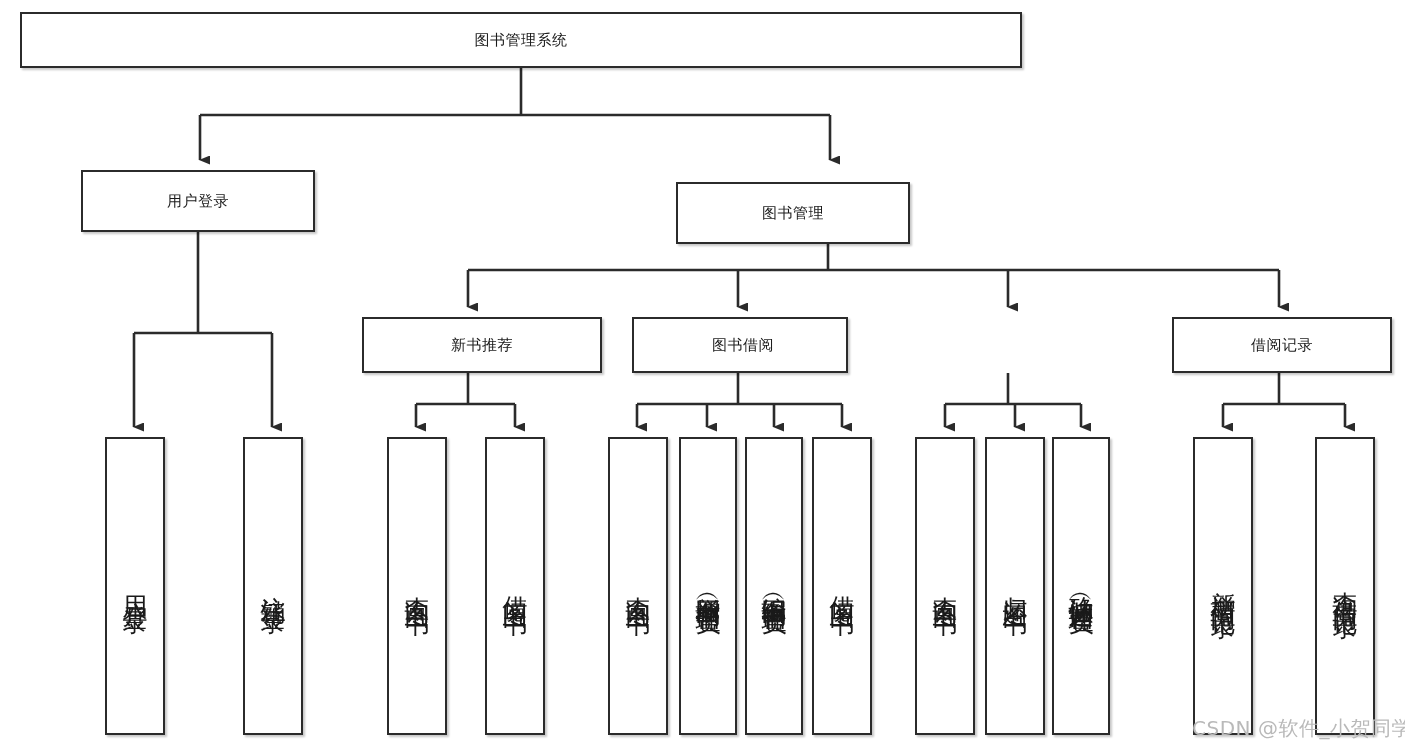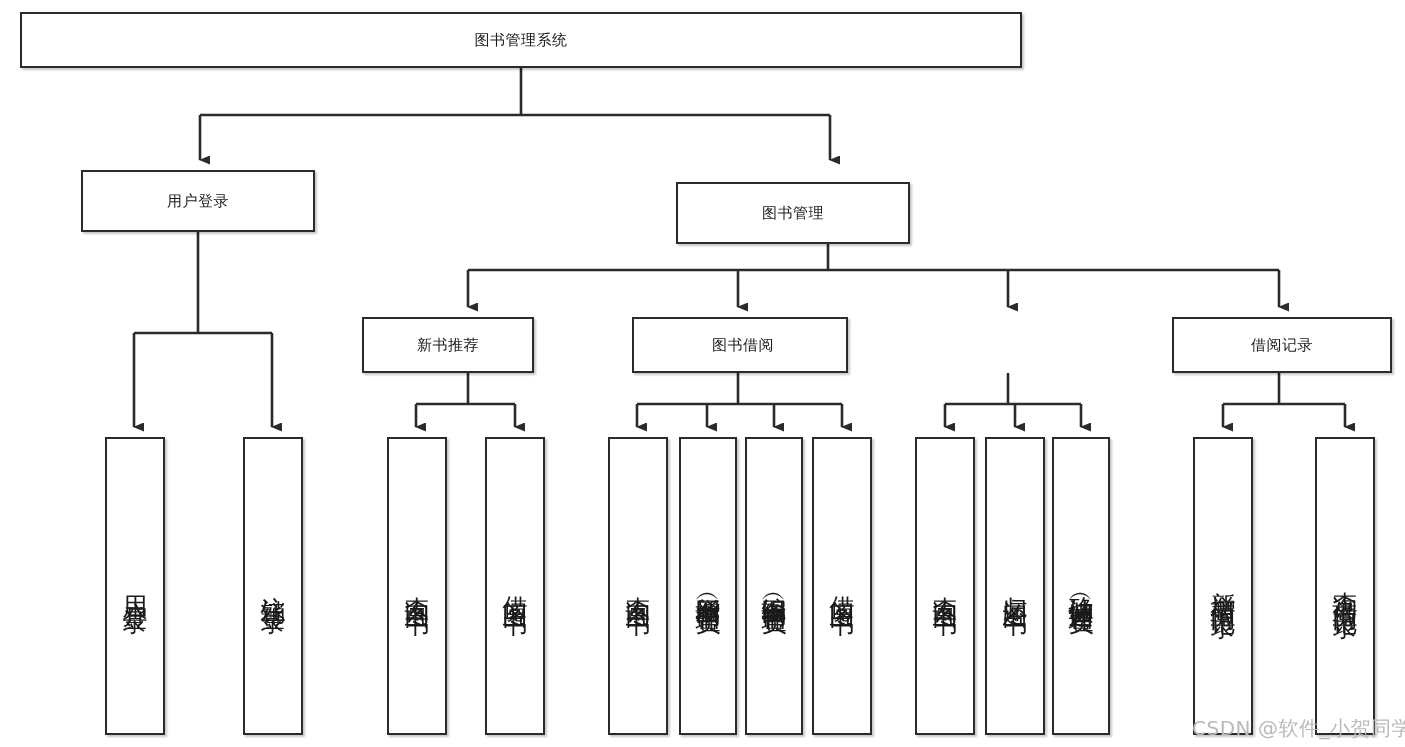--- a/index.html
+++ b/index.html
@@ -146,21 +146,21 @@
     <span class="node-label">图书管理系统</span>
   </div>
 
   <div class="node horizontal" id="node-user-login" style="left: 81px; top: 170px; width: 234px; height: 62px;">
     <span class="node-label">用户登录</span>
   </div>
   <div class="node horizontal" id="node-book-management" style="left: 676px; top: 170px; width: 234px; height: 62px; margin-top: 12px;">
     <span class="node-label">图书管理</span>
   </div>
 
-  <div class="node horizontal" id="node-new-book-recommend" style="left: 362px; top: 317px; width: 172px; height: 56px;">
+  <div class="node horizontal" id="node-new-book-recommend" style="left: 362px; top: 317px; width: 240px; height: 56px;">
     <span class="node-label">新书推荐</span>
   </div>
   <div class="node horizontal" id="node-book-borrow" style="left: 632px; top: 317px; width: 216px; height: 56px; padding-left: 6px;">
     <span class="node-label">图书借阅</span>
   </div>
   <div class="node horizontal" id="node-borrow-record" style="left: 1172px; top: 317px; width: 220px; height: 56px;">
     <span class="node-label">借阅记录</span>
   </div>
 
   <div class="node vertical" id="node-leaf-user-login" style="left: 105px; top: 437px; width: 60px; height: 298px;">

